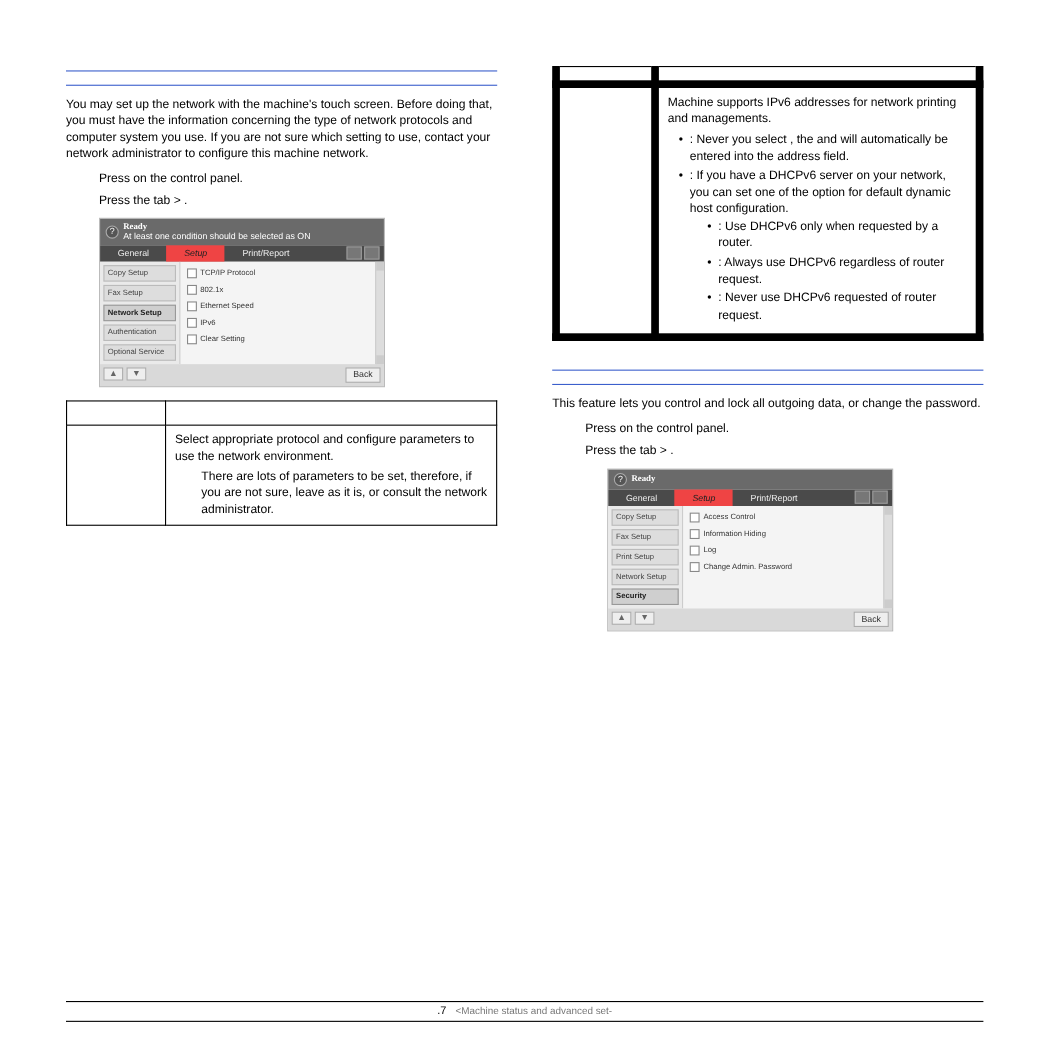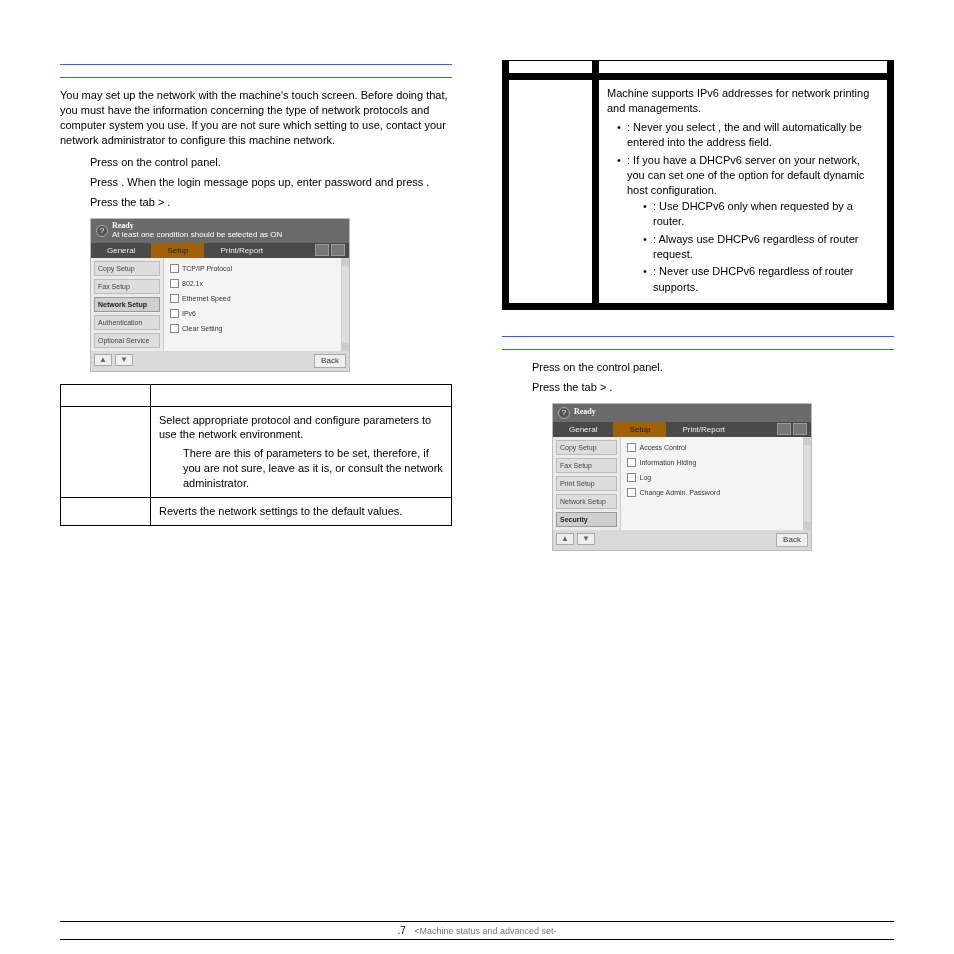--- a/index.html
+++ b/index.html
@@ -68,21 +68,21 @@
   .ui-tabs {
     display:flex;
     background:#4a4a4a;
     color:#eee;
     align-items:center;
   }
   .ui-tabs .tab {
     padding:3px 16px;
     font-size:8px;
   }
-  .ui-tabs .tab.active { background:#a16207; color:#222; }
+  .ui-tabs .tab.active { background:#ef4444; color:#222;font-style:italic; }
   .ui-tabs .spacer { flex:1; }
   .ui-tabs .top-icons { display:flex; gap:2px; padding-right:4px;}
   .ui-tabs .top-icons .ti { width:14px; height:12px; background:#777; border:1px solid #999; }
   .ui-body {
     display:flex;
     background:#eaeaea;
   }
   .ui-left {
     width:72px;
     display:flex; flex-direction:column;
@@ -160,21 +160,21 @@
   ul.bul { list-style: none; padding-left: 10px; margin-top:3px;}
   ul.bul > li { position:relative; padding-left:10px; margin-bottom:2px;}
   ul.bul > li::before { content:"•"; position:absolute; left:0; }
   ul.sub { list-style:none; padding-left:16px;}
   ul.sub > li { position:relative; padding-left:10px; margin-bottom:2px;}
   ul.sub > li::before { content:"•"; position:absolute; left:0; }
 
   
   .page-footer {
     position:absolute;
-    left:60px; right:60px; bottom:14px;
+    left:60px; right:60px; bottom:25px;
     border-top:1px solid #000;
     border-bottom:1px solid #000;
     padding:3px 0;
     font-size:10px;
     text-align:center;
     color:#444;
   }
   .page-footer .pn { color:#000; }
   .page-footer .chap { color:#777; font-size:9px;}
 
@@ -185,25 +185,20 @@
 <div class="columns">
 
   <div class="col">
     <div class="section-heading"></div>
 
     <p class="body-text">You may set up the network with the machine's touch screen. Before doing that, you must have the information concerning the type of network protocols and computer system you use. If you are not sure which setting to use, contact your network administrator to configure this machine network.</p>
 
     <p class="step">
       <span>Press </span>
       <span> on the control panel.</span>
-    </p>
-    <p class="step">
-      <span>Press </span>
-      <span> . When the login message pops up, enter password and press </span>
-      <span> .</span>
     </p>
     <p class="step">
       <span>Press the </span>
       <span> tab &gt; </span>
       <span> .</span>
     </p>
 
     <div class="ui-panel">
       <div class="ui-header">
         <span class="qmark">?</span>
@@ -267,26 +262,22 @@
       <tbody>
           <tr>
             <th></th>
             <th></th>
           </tr>
       <tr>
         <td class="key"></td>
         <td>
           <span>Select appropriate protocol and configure parameters to use the network environment.</span>
           <div style="height:4px"></div>
-          <span style="display:block; padding-left:24px;">There are this of parameters to be set, therefore, if you are not sure, leave as it is, or consult the network administrator.</span>
+          <span style="display:block; padding-left:24px;">There are lots of parameters to be set, therefore, if you are not sure, leave as it is, or consult the network administrator.</span>
         </td>
-      </tr>
-      <tr>
-        <td class="key"></td>
-        <td>Reverts the network settings to the default values.</td>
       </tr>
     </tbody>
       </table>
   </div>
 
   <div class="col">
 
     <table class="ipv6">
       <tbody>
           <tr>
@@ -302,32 +293,33 @@
               <span>: Never you select </span>
               <span>, the </span>
               <span> and </span>
               <span> will automatically be entered into the address field.</span>
             </li>
             <li>
               <span>: If you have a DHCPv6 server on your network, you can set one of the option for default dynamic host configuration.</span>
               <ul class="sub">
                 <li>: Use DHCPv6 only when requested by a router.</li>
                 <li>: Always use DHCPv6 regardless of router request.</li>
-                <li>: Never use DHCPv6 regardless of router supports.</li>
+                <li>: Never use DHCPv6 requested of router request.</li>
               </ul>
             </li>
           </ul>
         </td>
       </tr>
     </tbody>
       </table>
 
     <div style="height:22px"></div>
     <div class="section-heading"></div>
 
+    <p class="body-text">This feature lets you control and lock all outgoing data, or change the password.</p>
 
     <p class="step">
       <span>Press </span>
       <span> on the control panel.</span>
     </p>
     <p class="step">
       <span>Press the </span>
       <span> tab &gt; </span>
       <span> .</span>
     </p>

